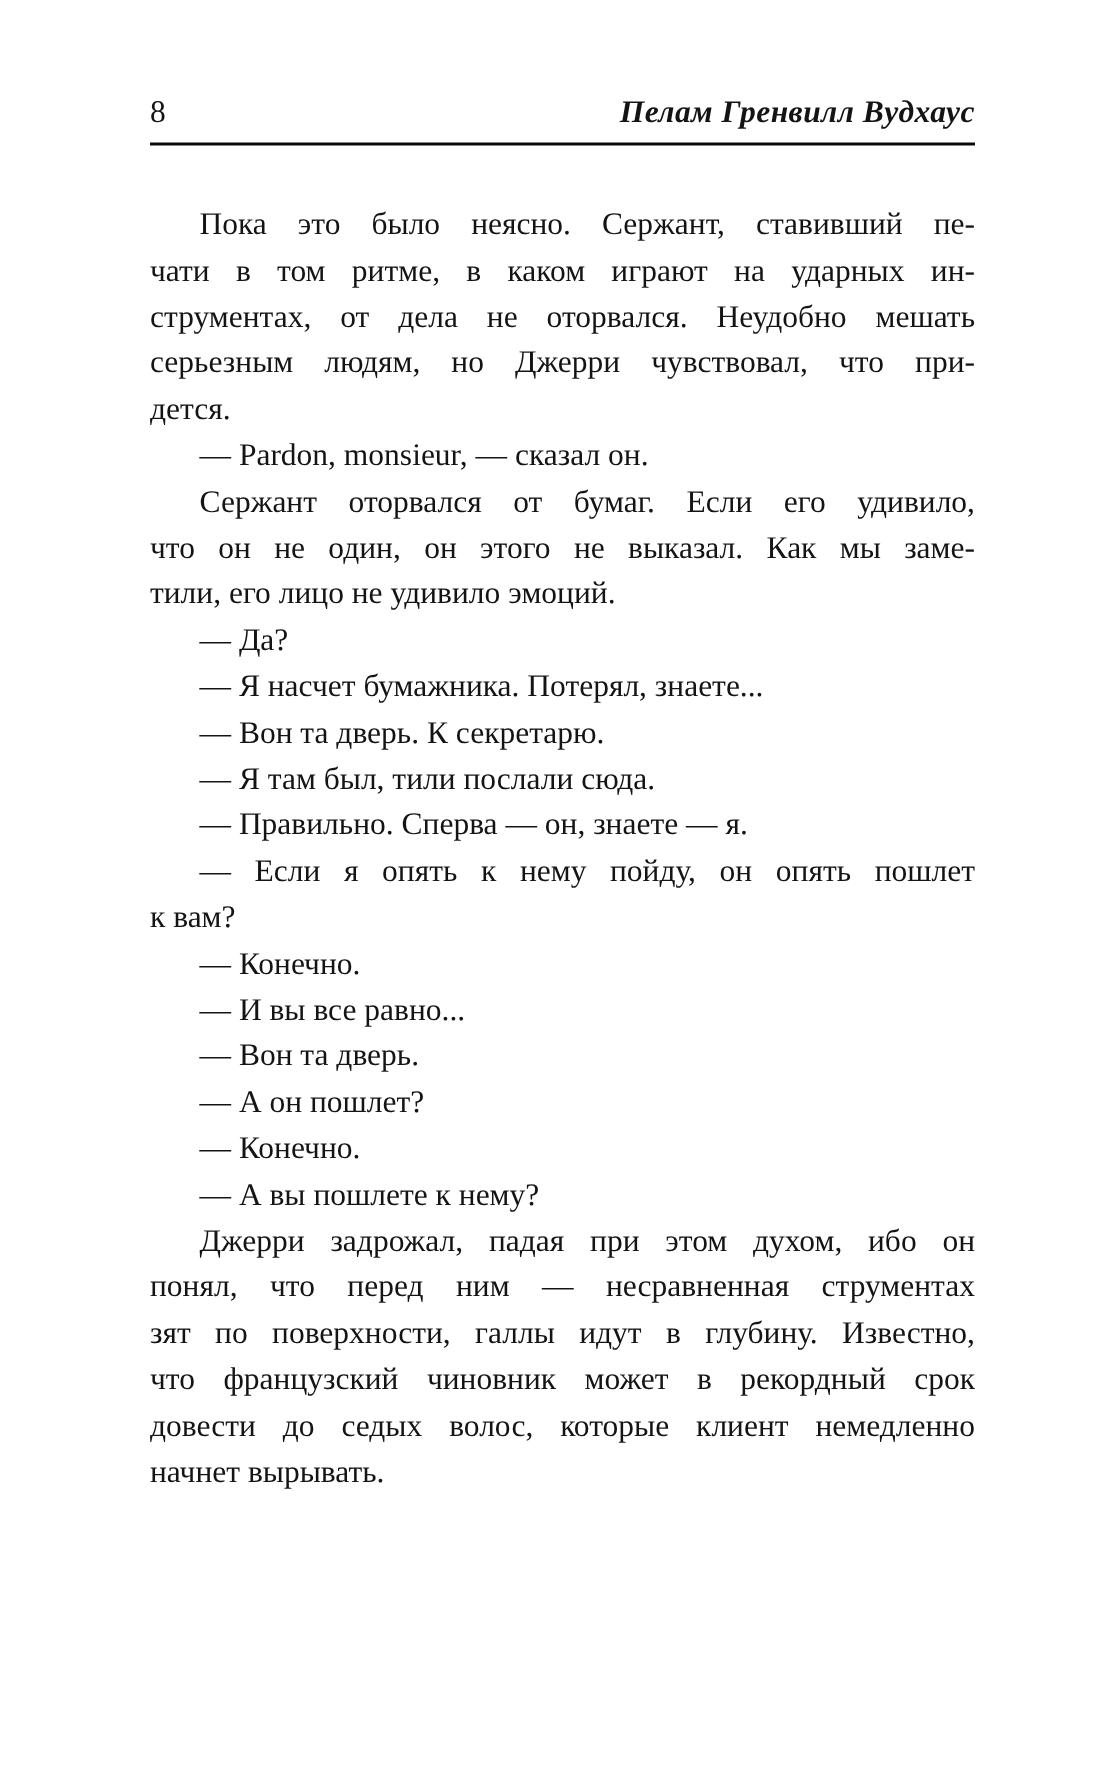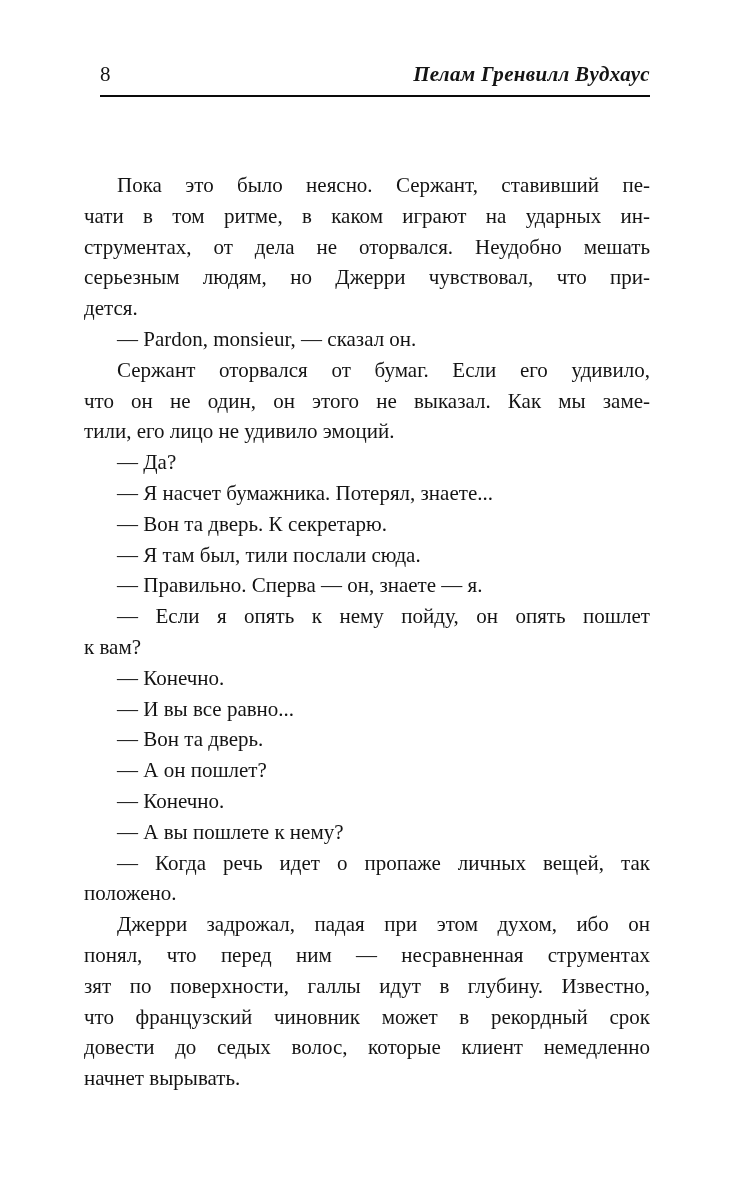--- a/index.html
+++ b/index.html
@@ -43,26 +43,25 @@
   .rule {
     position: absolute;
     left: 100px;
     right: 88px;
     top: 95px;
     height: 2px;
     background: #0a0a0a;
   }
   .body-text {
     position: absolute;
-    left: 84px;
+    left: 100px;
     right: 88px;
     top: 134px;
     font-size: 21px;
     line-height: 30.8px;
-    margin-top: 36px;
   }
   .paragraph {
     margin: 0;
     padding: 0;
   }
   .line {
     text-align: justify;
     text-align-last: justify;
     white-space: normal;
     overflow: hidden;
@@ -130,24 +129,20 @@
       <div class="paragraph">
         <div class="line first last">— А он пошлет?</div>
       </div>
       <div class="paragraph">
         <div class="line first last">— Конечно.</div>
       </div>
       <div class="paragraph">
         <div class="line first last">— А вы пошлете к нему?</div>
       </div>
       <div class="paragraph">
-        <div class="line first">— Когда речь идет о пропаже личных вещей, так</div>
-        <div class="line last">положено.</div>
-      </div>
-      <div class="paragraph">
         <div class="line first">Джерри задрожал, падая при этом духом, ибо он</div>
         <div class="line">понял, что перед ним — несравненная струментах</div>
         <div class="line">зят по поверхности, галлы идут в глубину. Известно,</div>
         <div class="line">что французский чиновник может в рекордный срок</div>
         <div class="line">довести до седых волос, которые клиент немедленно</div>
         <div class="line last">начнет вырывать.</div>
       </div>
     </main>
 </div>
 

